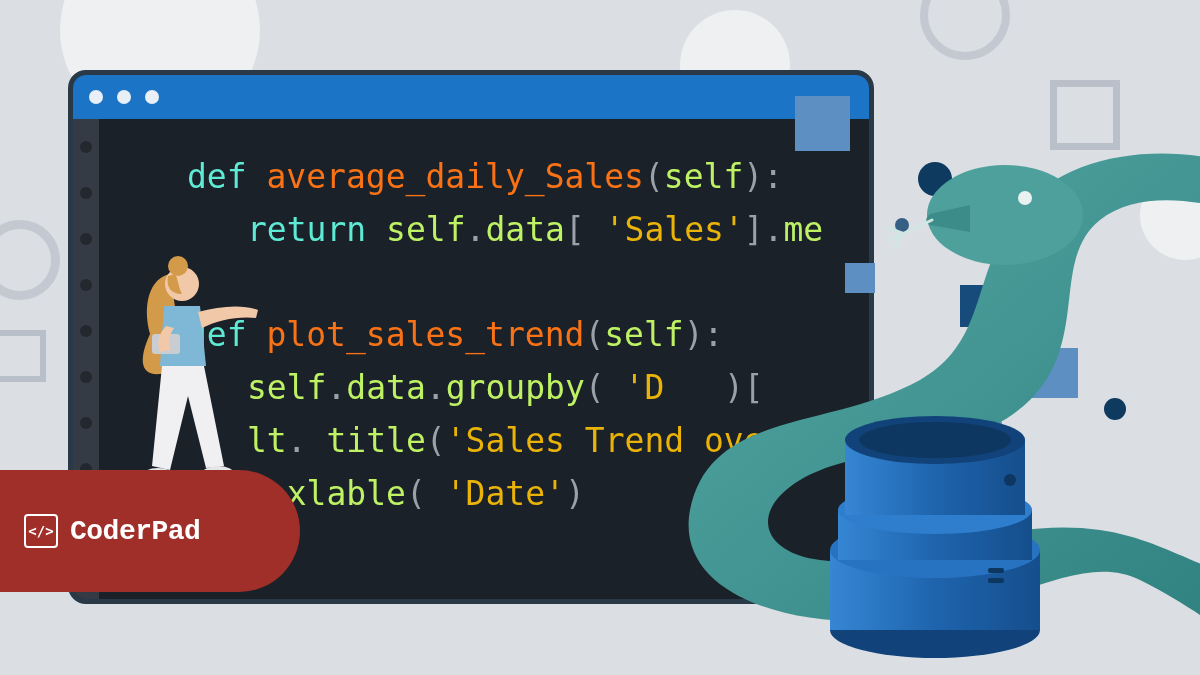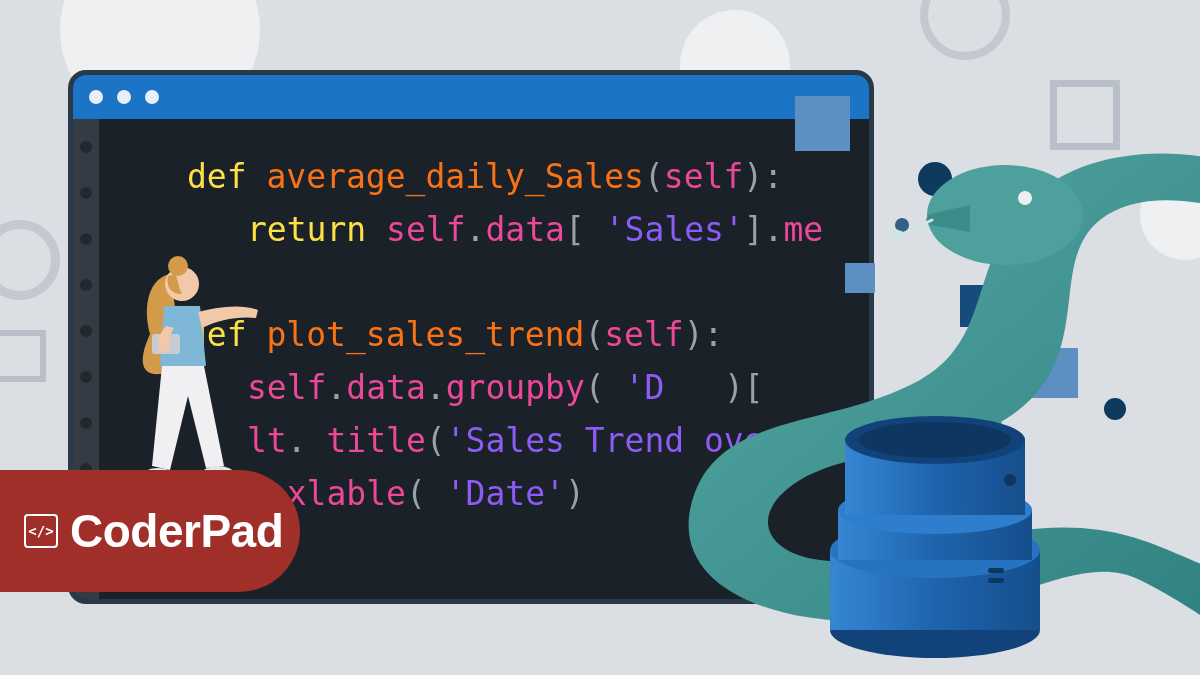--- a/index.html
+++ b/index.html
@@ -65,24 +65,24 @@
     position: absolute;
     left: 26px; right: 0; top: 44px; bottom: 0;
     padding: 32px 0 0 28px;
     font-family: "Consolas", "Menlo", "Monaco", monospace;
     font-size: 33px;
     line-height: 1.6;
     white-space: pre;
     color: #c7c3bb;
     overflow: hidden;
   }
-  .kw { color: #fde047; }      
+  .kw { color: #5eead4; }      
   .fn { color: #f97316; }
-  .id { color: #ec4899; }      
-  .str { color: #8b5cf6; }     
+  .id { color: #bef264; }      
+  .str { color: #eab308; }     
   .punct { color: #9aa1a8; }
   .indent { display: inline-block; width: 60px; }
   .indent2 { display: inline-block; width: 120px; }
 
   
   .badge {
     position: absolute;
     left: 0;
     top: 470px;
     width: 300px;
@@ -96,23 +96,23 @@
     padding-left: 24px;
     box-sizing: border-box;
     color: #fff;
   }
   .badge-icon {
     width: 30px; height: 30px; border: 2px solid #fff; border-radius: 4px;
     display: flex; align-items: center; justify-content: center;
     font-family: monospace; font-size: 14px; font-weight: bold;
   }
   .badge-text {
-    font-family: Liberation Sans, sans-serif;
+    font-family: Liberation Mono, monospace;
     font-weight: 700;
-    font-size: 46px;
+    font-size: 28px;
     letter-spacing: -0.5px;
   }
 
   
   .woman {
     position: absolute;
     left: 120px;
     top: 256px;
     width: 150px;
     height: 260px;

